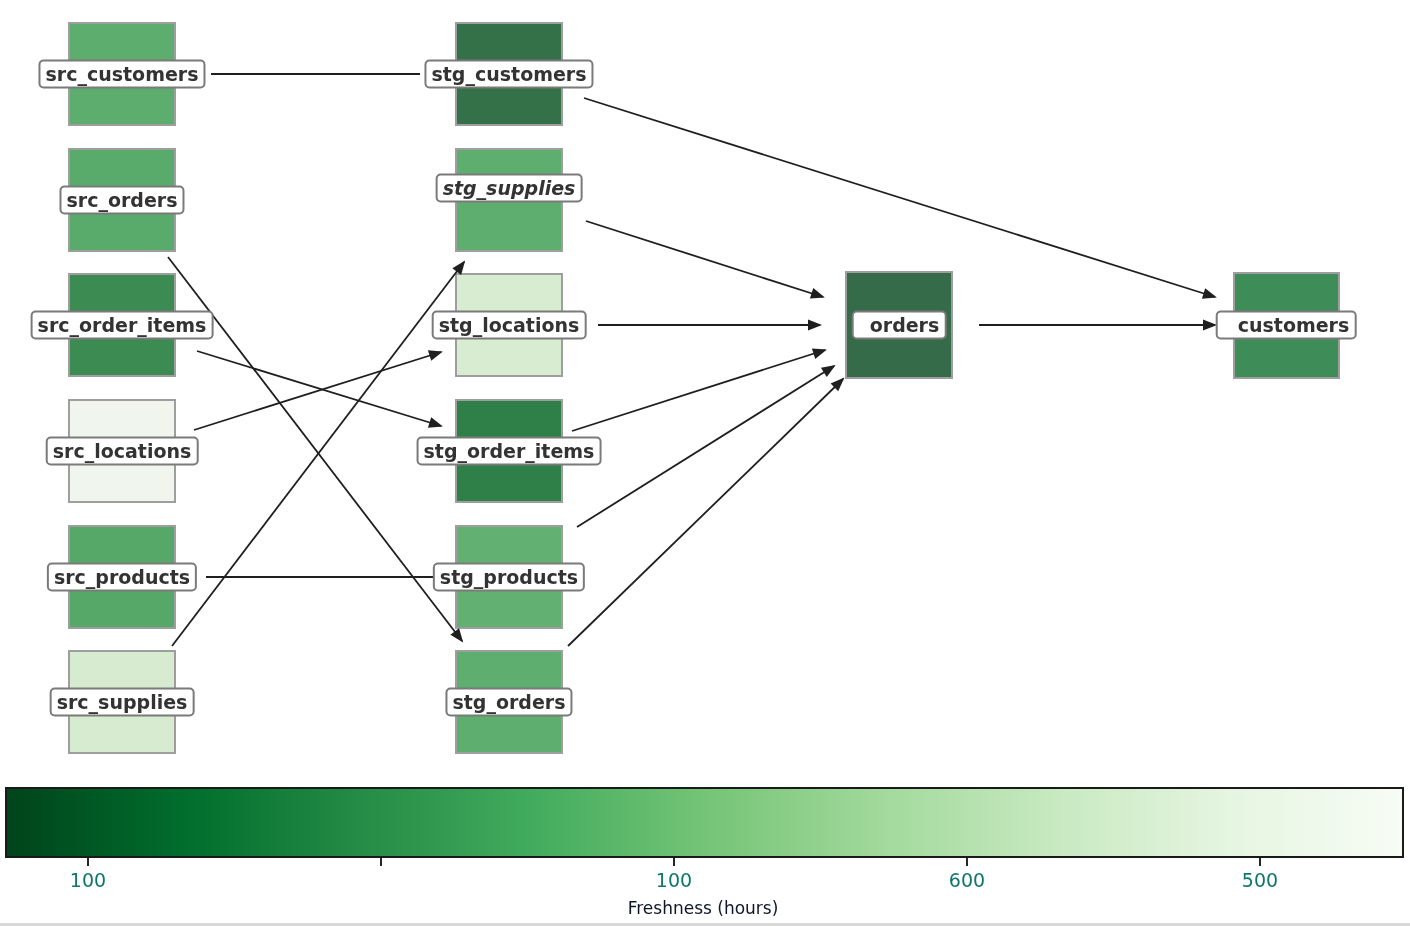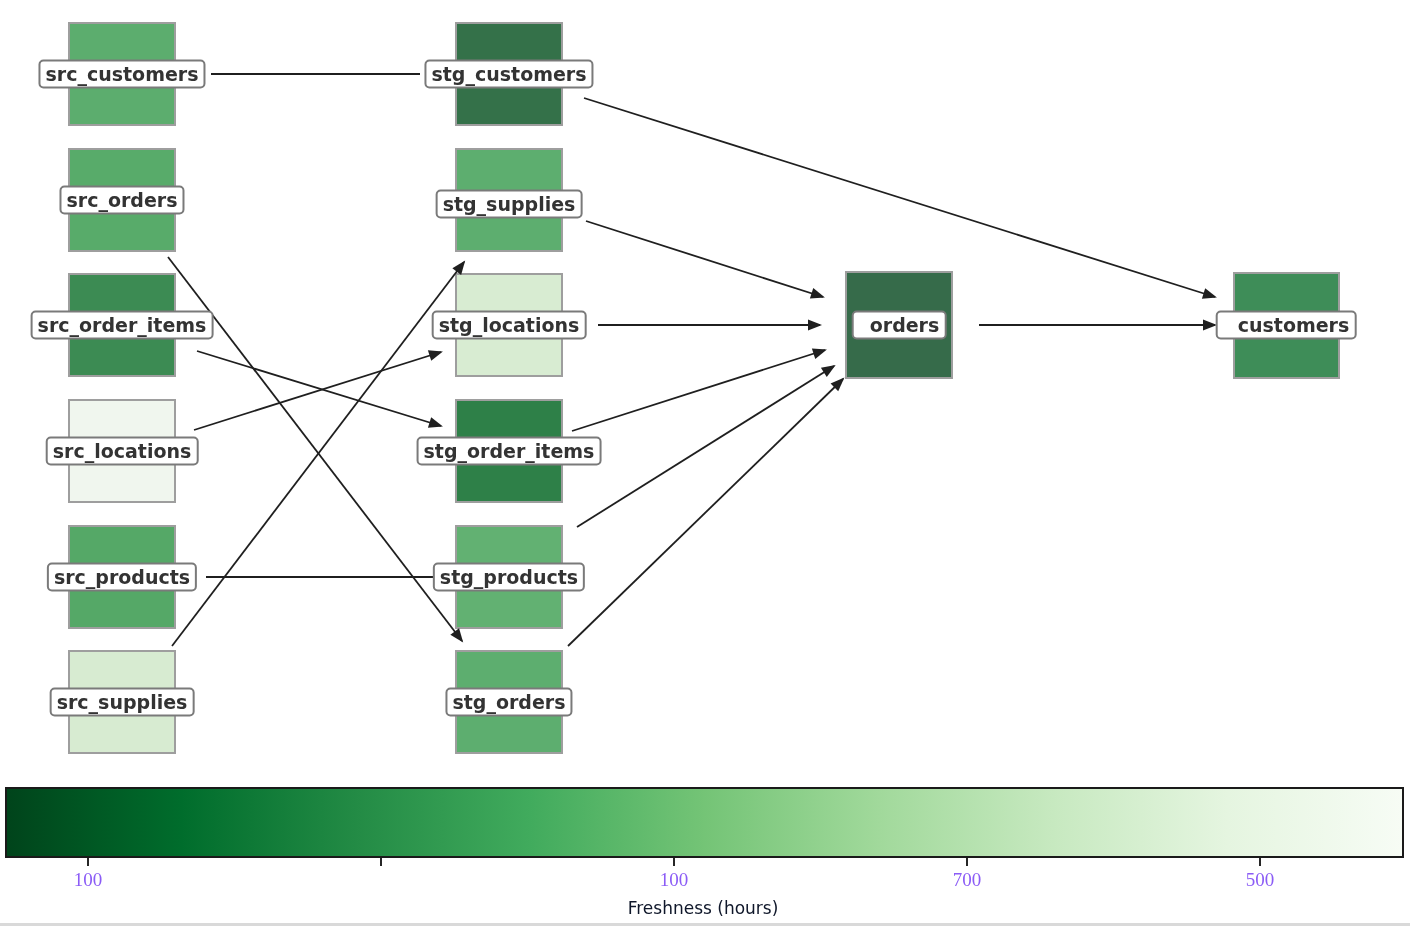--- a/index.html
+++ b/index.html
@@ -42,24 +42,23 @@
   .cbar-tick-mark{
     position:absolute;
     width:2px;height:8px;
     background:#262626;
     z-index:1;
   }
   .cbar-tick-label{
     position:absolute;
     transform:translateX(-50%);
     font-size:19px;
-    color:#8b5cf6;
+    color:#0f766e;
     white-space:nowrap;
     z-index:1;
-    font-family:Liberation Serif, serif;
   }
   #colorbar-label{
     position:absolute;
     transform:translateX(-50%);
     font-size:17px;
     color:#0f172a;
     white-space:nowrap;
     z-index:1;
   }
   #figure-bottom-edge{
@@ -124,40 +123,40 @@
       <div class="node-rect" style="left: 1232.5px; top: 271.5px; width: 107px; height: 107px; background: rgb(62, 141, 88);"></div>
     </div>
   <div id="label-layer">
       <div class="node-chip" style="left: 122px; top: 74px;">src_customers</div>
       <div class="node-chip" style="left: 122px; top: 200px; text-align: right;">src_orders</div>
       <div class="node-chip" style="left: 122px; top: 325px;">src_order_items</div>
       <div class="node-chip" style="left: 122px; top: 451px; text-align: center;">src_locations</div>
       <div class="node-chip" style="left: 122px; top: 577px;">src_products</div>
       <div class="node-chip" style="left: 122px; top: 702px;">src_supplies</div>
       <div class="node-chip" style="left: 509px; top: 74px;">stg_customers</div>
-      <div class="node-chip" style="left: 509px; top: 204px;">stg_supplies</div>
+      <div class="node-chip" style="left: 509px; top: 188px; font-style: italic;">stg_supplies</div>
       <div class="node-chip" style="left: 509px; top: 325px; text-align: right;">stg_locations</div>
       <div class="node-chip" style="left: 509px; top: 451px;">stg_order_items</div>
       <div class="node-chip" style="left: 509px; top: 577px;">stg_products</div>
       <div class="node-chip" style="left: 509px; top: 702px;">stg_orders</div>
       <div class="node-chip" style="left: 899px; top: 325px; padding-left: 16px;">orders</div>
       <div class="node-chip" style="left: 1286px; top: 325px; padding-left: 20px;">customers</div>
     </div>
 
   <div id="colorbar">
     <div id="colorbar-bar" style="left: 5px; top: 787px; width: 1399px; height: 71px; background: linear-gradient(90deg, rgb(0, 68, 27), rgb(0, 109, 44), rgb(35, 139, 69), rgb(65, 171, 93), rgb(116, 196, 118), rgb(161, 217, 155), rgb(199, 233, 192), rgb(229, 245, 224), rgb(247, 252, 245));"></div>
     <div id="colorbar-ticks">
         <div class="cbar-tick-mark" style="left: 87px; top: 858px;"></div>
         <div class="cbar-tick-label" style="left: 88px; top: 869px;">100</div>
         <div class="cbar-tick-mark" style="left: 380px; top: 858px;"></div>
         <div class="cbar-tick-label" style="left: 381px; top: 908px; margin-top: 44px;">200</div>
         <div class="cbar-tick-mark" style="left: 673px; top: 858px;"></div>
         <div class="cbar-tick-label" style="left: 674px; top: 869px;">100</div>
         <div class="cbar-tick-mark" style="left: 966px; top: 858px;"></div>
-        <div class="cbar-tick-label" style="left: 967px; top: 869px;">700</div>
+        <div class="cbar-tick-label" style="left: 967px; top: 869px;">600</div>
         <div class="cbar-tick-mark" style="left: 1259px; top: 858px;"></div>
         <div class="cbar-tick-label" style="left: 1260px; top: 869px;">500</div>
       </div>
     <div id="colorbar-label" style="left: 703px; top: 898px;">Freshness (hours)</div>
   </div>
 
   <div id="figure-bottom-edge"></div>
 </div>
 
 </body></html>

